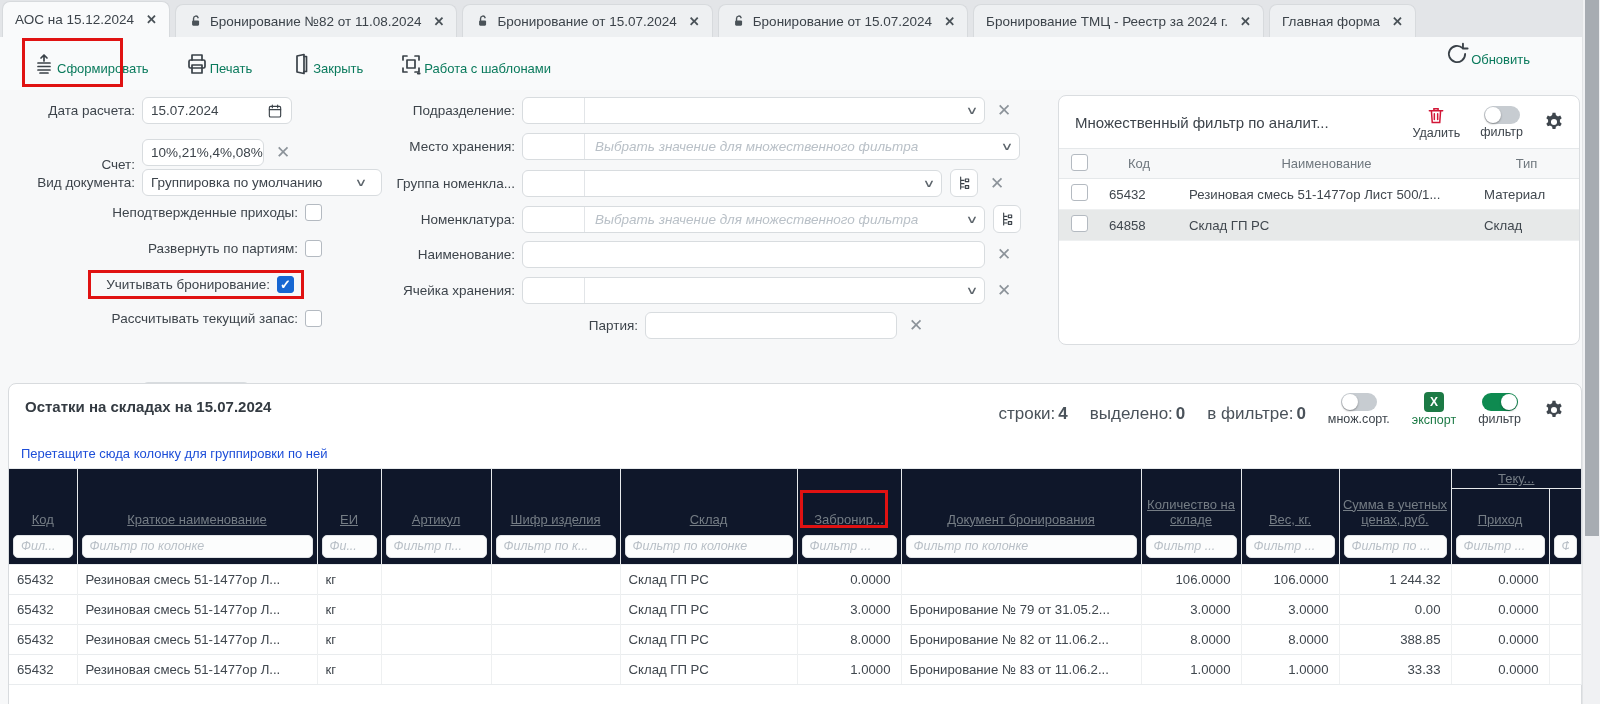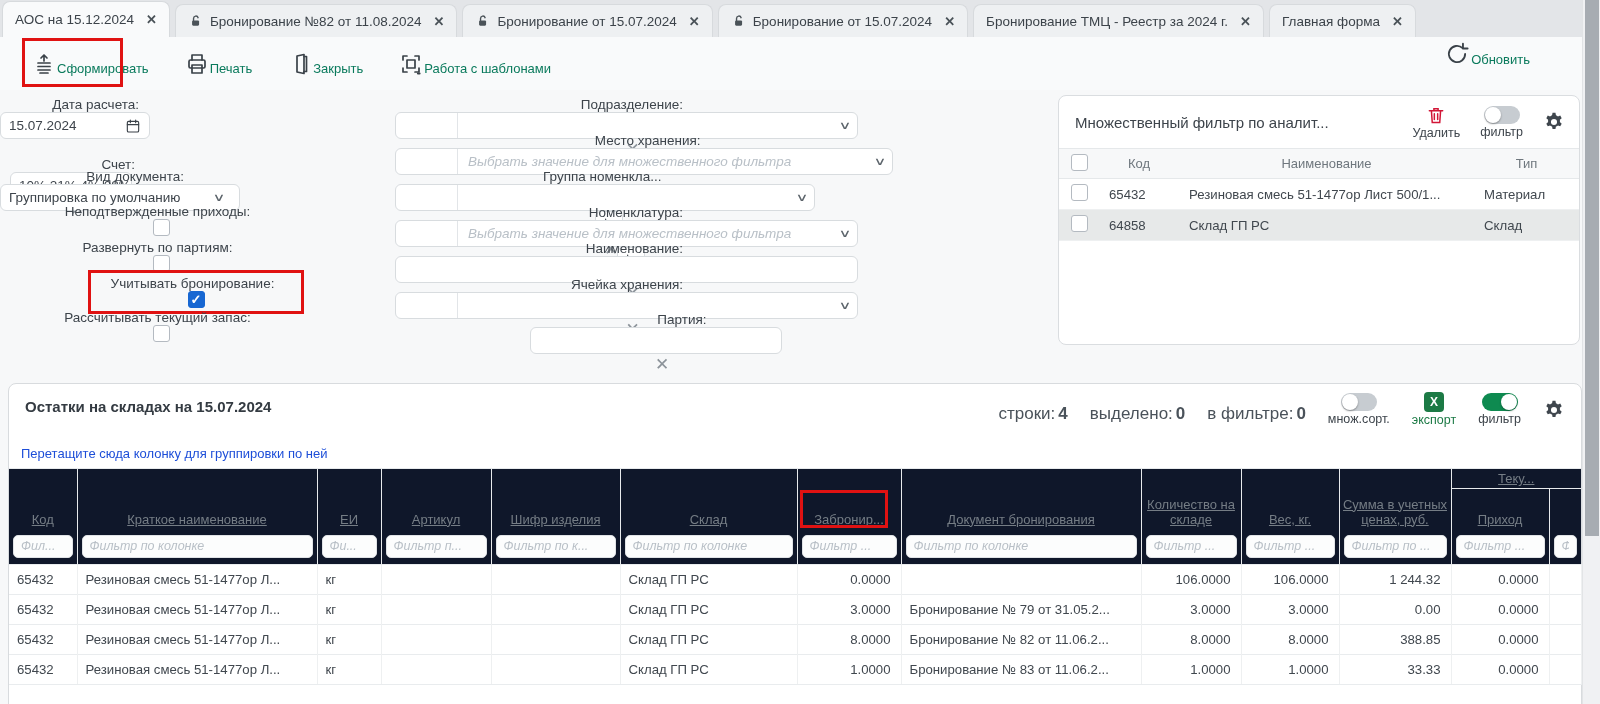--- a/index.html
+++ b/index.html
@@ -21,21 +21,21 @@
   .toolbar { position:absolute; left:0; top:37px; width:1600px; height:53px;
              background:#f9fafb; display:flex; align-items:center; gap:36px; padding-left:32px; }
   .tbtn { display:flex; flex-direction:row; align-items:flex-end; gap:1px; }
   .tbtn .lbl { color:#0a7a5c; font-size:13px; }
   .refresh-btn { position:absolute; right:70px; top:4px; }
   svg.ic { stroke:#3a4148; fill:none; stroke-width:1.7; stroke-linecap:round; stroke-linejoin:round; }
 
   .redbox { position:absolute; border:3px solid #e01212; z-index:9; pointer-events:none; }
 
   
-  .frow { position:absolute; display:flex; align-items:center; font-size:13.5px;flex-direction:column; }
+  .frow { position:absolute; display:flex; align-items:center; font-size:13.5px; }
   .flabel { text-align:right; color:#3d444b; margin-right:7px; white-space:nowrap; }
   .inp { height:27px; background:#fff; border:1px solid #d8dcdf; border-radius:6px;
          font-size:13.5px; color:#3d444b; padding:0 8px; display:flex; align-items:center; }
   .combo { height:27px; background:#fff; border:1px solid #d8dcdf; border-radius:6px;
            display:flex; align-items:stretch; overflow:hidden; }
   .combo .seg { width:62px; border-right:1px solid #e2e5e8; }
   .combo .ph { flex:1; display:flex; align-items:center; padding:0 10px;
                font-style:italic; color:#b9c0c7; font-size:13.5px; overflow:hidden; white-space:nowrap; }
   .chev { color:#5c646b; font-size:11px; margin:0 8px; align-self:center; transform:scaleX(1.6); }
   .clear-x { color:#8c939a; font-size:17px; margin-left:12px; }

